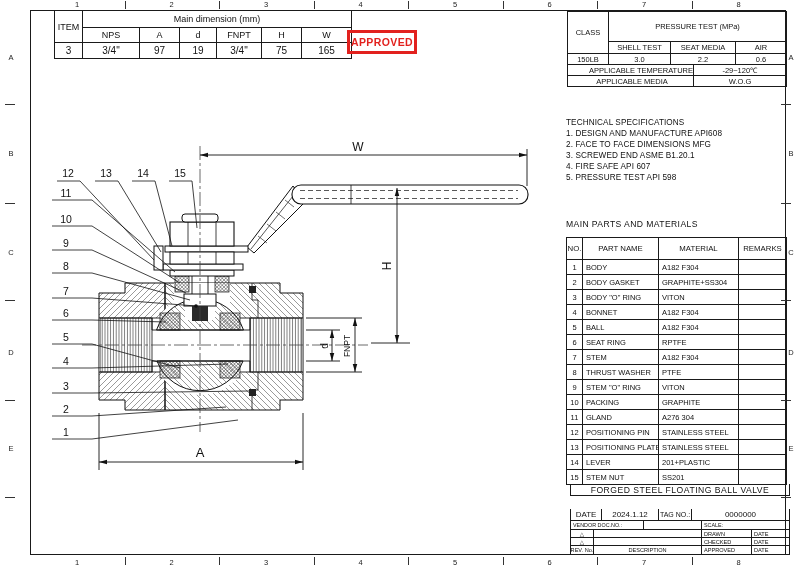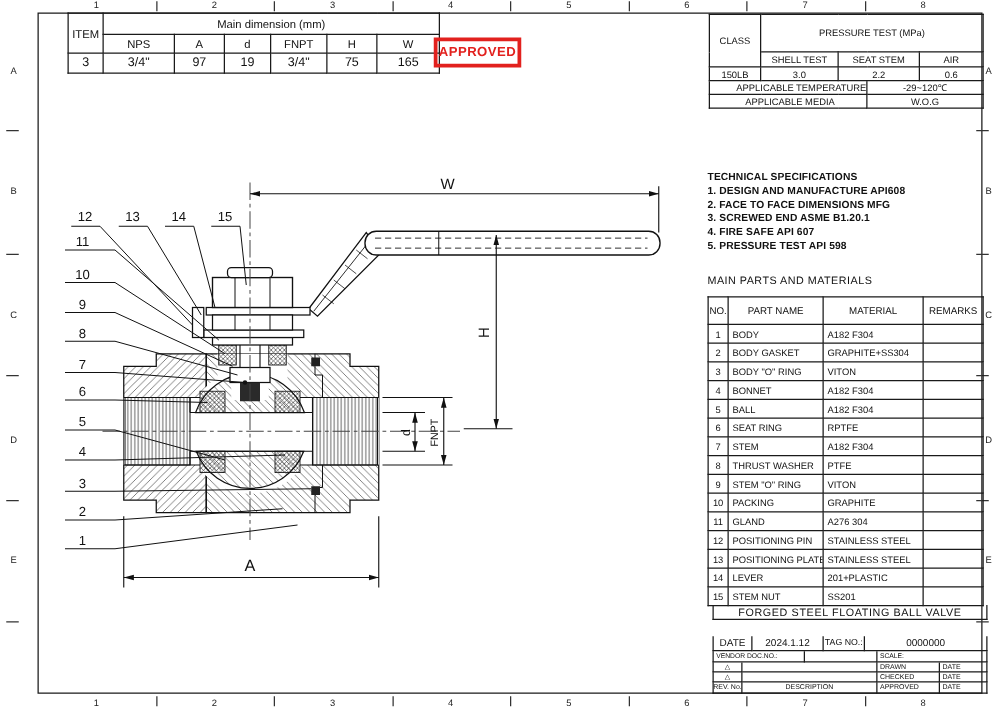--- a/index.html
+++ b/index.html
@@ -18,21 +18,21 @@
   td,th { border:1px solid #1a1a1a; font-weight:normal; text-align:center;
     padding:0; overflow:hidden; white-space:nowrap; }
   .dimtab { left:30px; top:10px; width:297px; font-size:9px;margin-left:24px; }
   .dimtab .vals { font-size:10px; }
   .presstab { left:567px; top:11px; width:219px; font-size:7px; }
   .presstab td { font-size:7.5px; }
   .airwrap { position:relative; }
   .stamp { left:347px; top:30px; width:70px; height:24px; border:3px solid #e2211e;
     color:#e2211e; font-weight:bold; font-size:10.5px; display:flex;
     align-items:center; justify-content:center; letter-spacing:.4px; }
-  .specs { left:566px; top:136px; font-size:8.2px; line-height:11px; letter-spacing:.1px;font-weight:bold; }
+  .specs { left:566px; top:117px; font-size:8.2px; line-height:11px; letter-spacing:.1px; }
   .ptitle { left:566px; top:219px; font-size:8.6px; letter-spacing:.4px; }
   .partstab { left:566px; top:237px; width:220px; font-size:7.5px; }
   .partstab th { font-size:7.8px; height:22px; }
   .partstab td { height:15px; }
   .partstab .cl { text-align:left; padding-left:3px; }
   
   .tb-row { position:absolute; left:570px; width:252px; display:flex; }
   .tb-cell { border:1px solid #1a1a1a; border-top:none; display:flex;
     align-items:center; justify-content:center; height:100%;
     white-space:nowrap; overflow:hidden; }
@@ -144,21 +144,21 @@
         <col style="width:42px">
         <col style="width:51px">
       </colgroup>
     <tbody>
         <tr style="height:30px">
       <td rowspan="2">CLASS</td>
       <td colspan="4">PRESSURE TEST (MPa)</td>
     </tr>
     <tr style="height:12px">
       <td>SHELL TEST</td>
-      <td colspan="2">SEAT STEM</td>
+      <td colspan="2">SEAT MEDIA</td>
       <td class="airwrap">
         <span>AIR</span>
         
       </td>
     </tr>
     <tr style="height:11px">
       <td>150LB</td>
       <td>3.0</td>
       <td colspan="2">2.2</td>
       <td>0.6</td>

